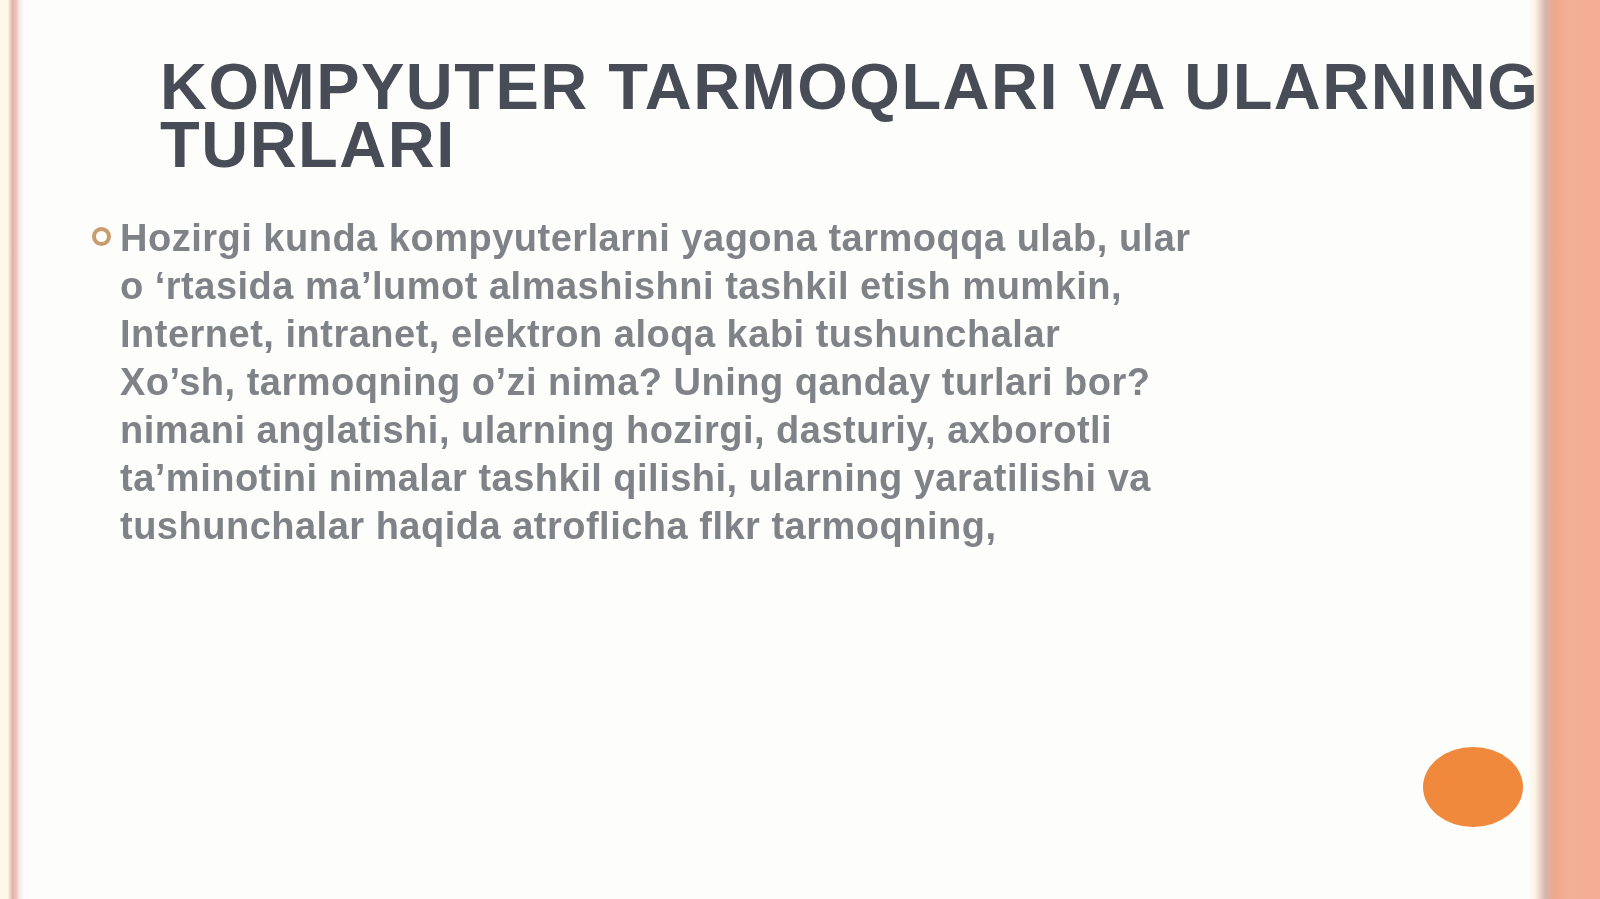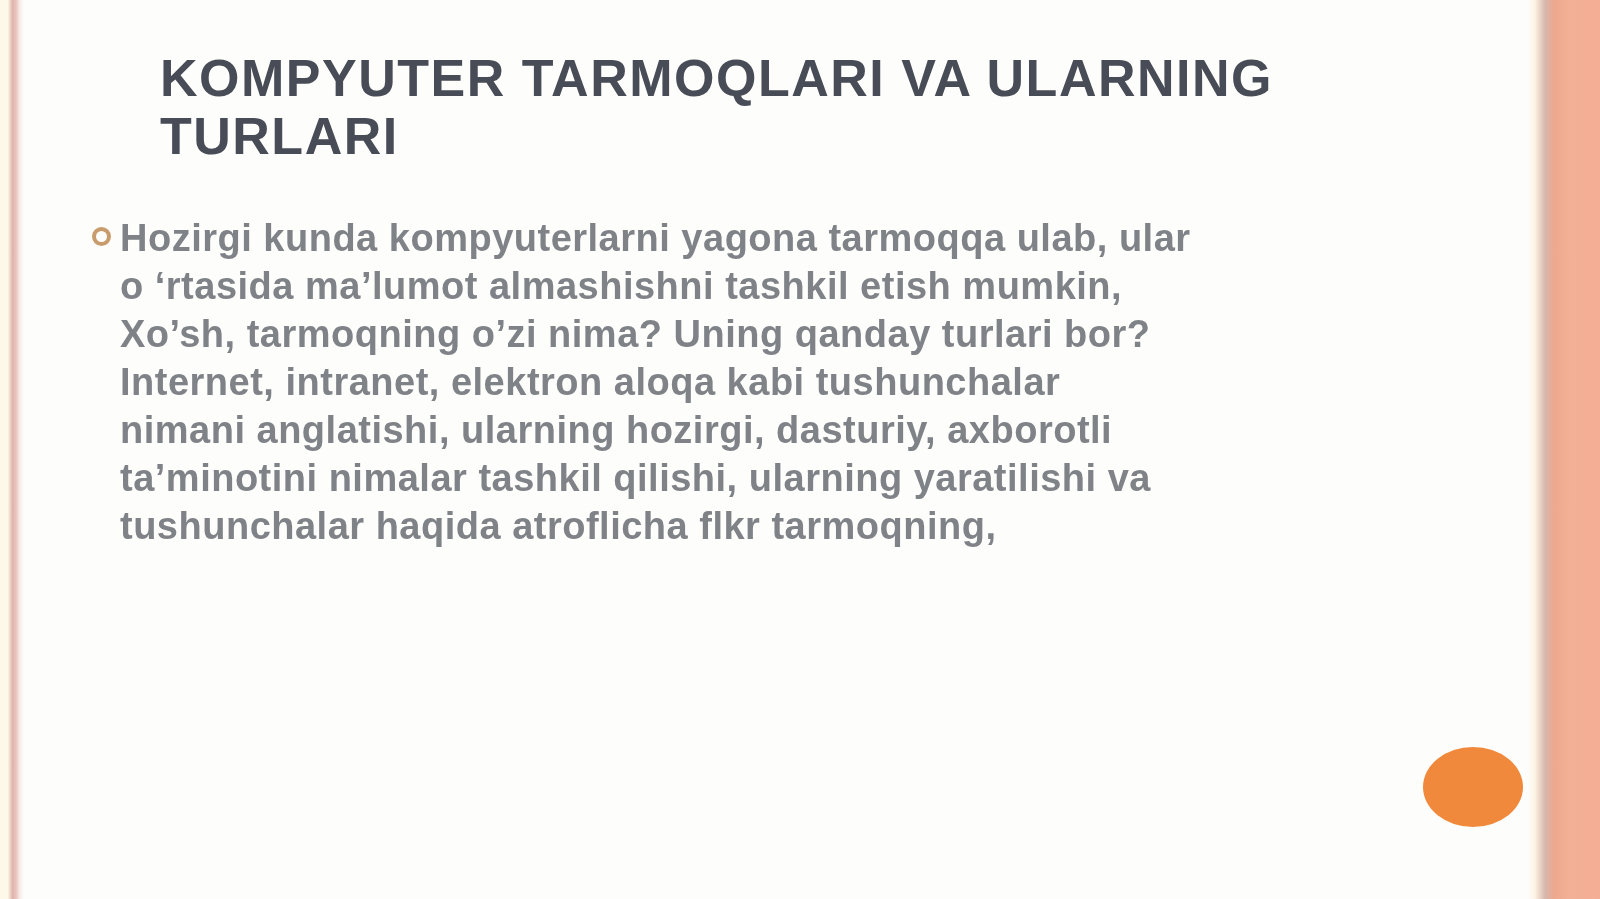--- a/index.html
+++ b/index.html
@@ -39,21 +39,21 @@
       #eda88d 26px,
       #f4b096 42px,
       #f3ae95 72px);
   }
 
   .title {
     position: absolute;
     left: 160px;
     top: 14px;
     color: #484c56;
-    font-size: 52px;
+    font-size: 65px;
     font-weight: bold;
     line-height: 58px;
     letter-spacing: 1.5px;
     white-space: nowrap;
   }
 
   .body-block {
     position: absolute;
     left: 92px;
     top: 214px;
@@ -102,22 +102,22 @@
   <h1 class="title">
       <div class="title-line">KOMPYUTER TARMOQLARI VA ULARNING</div>
       <div class="title-line">TURLARI</div>
     </h1>
 
   <div class="body-block">
     <span class="bullet-ring"></span>
     <div class="body-lines">
         <div class="body-line">Hozirgi kunda kompyuterlarni yagona tarmoqqa ulab, ular</div>
         <div class="body-line">o ‘rtasida ma’lumot almashishni tashkil etish mumkin,</div>
+        <div class="body-line">Internet, intranet, elektron aloqa kabi tushunchalar</div>
         <div class="body-line">Xo’sh, tarmoqning o’zi nima? Uning qanday turlari bor?</div>
-        <div class="body-line">Internet, intranet, elektron aloqa kabi tushunchalar</div>
         <div class="body-line">nimani anglatishi, ularning hozirgi, dasturiy, axborotli</div>
         <div class="body-line">ta’minotini nimalar tashkil qilishi, ularning yaratilishi va</div>
         <div class="body-line">tushunchalar haqida atroflicha flkr tarmoqning,</div>
       </div>
   </div>
 
   <div class="accent-ellipse"></div>
 
 </div>
 

